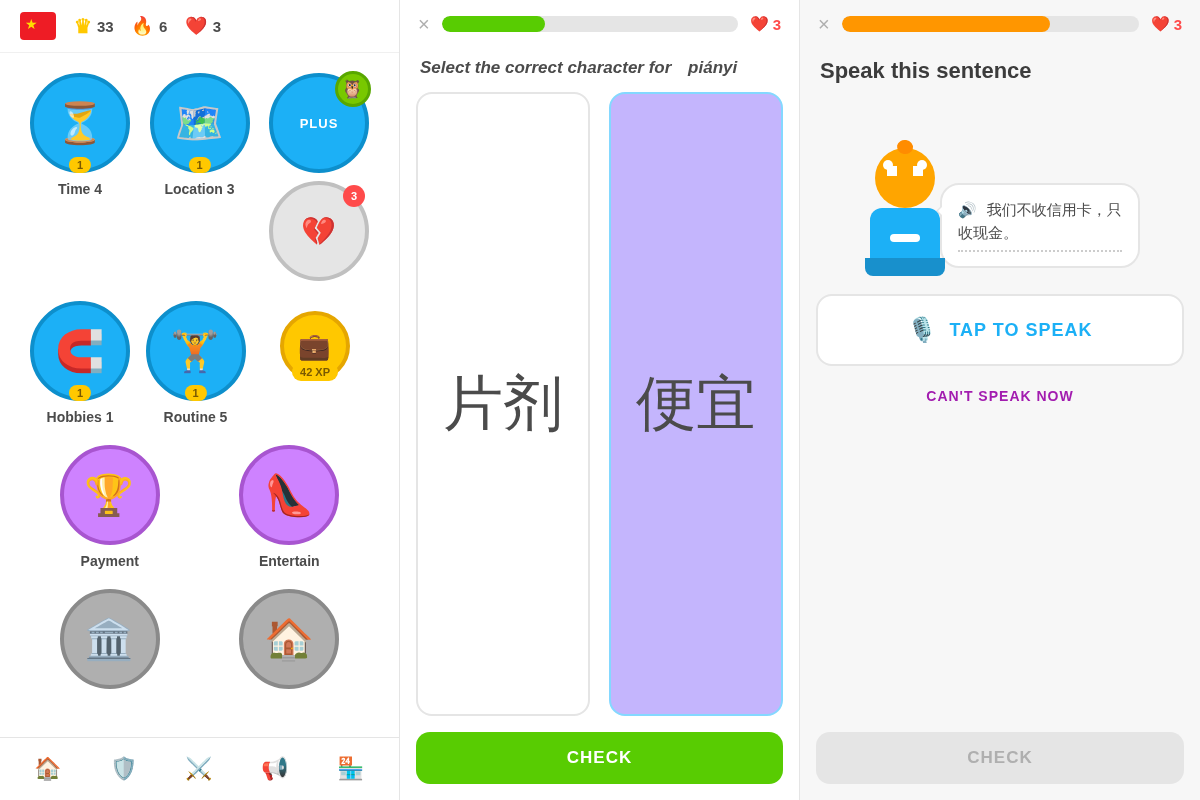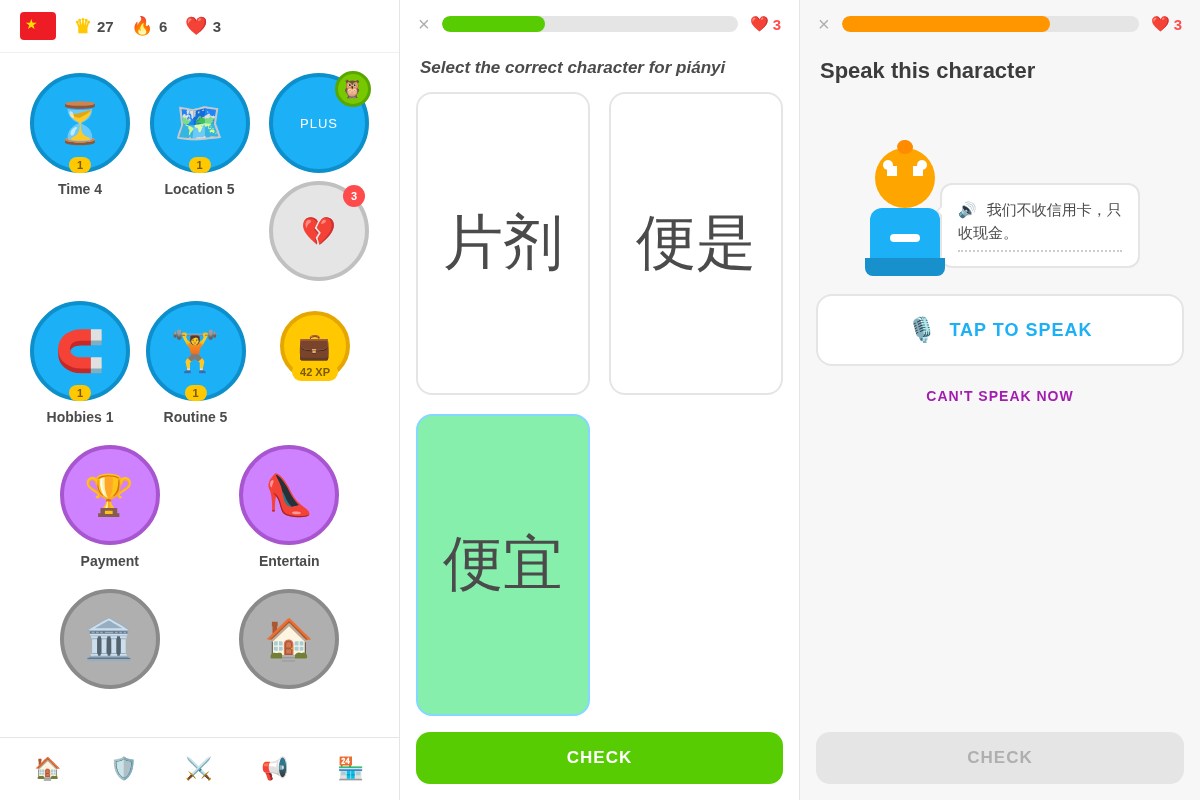--- a/index.html
+++ b/index.html
@@ -233,21 +233,21 @@
       display: flex;
       align-items: center;
       justify-content: center;
       font-size: 64px;
       font-weight: 400;
       color: #4b4b4b;
       cursor: pointer;
       transition: background 0.15s;
     }
     .char-card.selected {
-      background: #86efac;
+      background: #c4b5fd;
       border-color: #84D8FF;
     }
     .char-card .char-text { font-size: 60px; }
 
     .quiz-footer {
       padding: 16px;
     }
     .check-btn {
       width: 100%;
       padding: 16px;
@@ -340,21 +340,21 @@
       width: 80px;
       height: 18px;
       background: #1890CC;
       border-radius: 0 0 8px 8px;
       margin: 0 auto;
     }
 
     .speech-bubble {
       background: #fff;
       border: 2px solid #E5E5E5;
-      border-radius: 12px;
+      border-radius: 19px;
       padding: 14px 16px;
       max-width: 200px;
       font-size: 15px;
       color: #4b4b4b;
       position: relative;
       line-height: 1.5;
       margin-left: 10px;
     }
     .speech-bubble::before {
       content: '';
@@ -457,21 +457,21 @@
     }
   </style>
 </head>
 <body>
 
 <div id="panel-map">
   <div class="map-header">
     <div class="flag-icon"></div>
     <div class="stat-item">
       <span class="stat-crown">♛</span>
-      <span>27</span>
+      <span>33</span>
     </div>
     <div class="stat-item">
       <span class="stat-fire">🔥</span>
       <span>6</span>
     </div>
     <div class="stat-item">
       <span class="stat-heart">❤️</span>
       <span>3</span>
     </div>
   </div>
@@ -484,26 +484,26 @@
           <span class="lesson-circle-icon">⏳</span>
           <span class="lesson-badge gold">1</span>
         </div>
         <span class="lesson-label">Time 4</span>
       </div>
       <div class="lesson-item">
         <div class="lesson-circle blue">
           <span class="lesson-circle-icon">🗺️</span>
           <span class="lesson-badge gold">1</span>
         </div>
-        <span class="lesson-label">Location 5</span>
+        <span class="lesson-label">Location 3</span>
       </div>
 
       <div style="display:flex;flex-direction:column;gap:8px;align-items:center;">
         <div class="plus-circle">
-          <span style="color:#fff;font-weight:400;font-size:13px;letter-spacing:1px;">PLUS</span>
+          <span style="color:#fff;font-weight:700;font-size:13px;letter-spacing:1px;">PLUS</span>
           <div style="position:absolute;top:0;right:0;">
 
             <div style="width:36px;height:36px;background:#78C800;border-radius:50%;border:3px solid #58A700;position:absolute;top:-6px;right:-6px;display:flex;align-items:center;justify-content:center;font-size:18px;">🦉</div>
           </div>
         </div>
         <div class="heart-circle" style="position:relative;">
           <span style="font-size:28px;">💔</span>
           <div class="notif-badge">3</div>
         </div>
       </div>
@@ -589,29 +589,26 @@
       <div class="progress-bar-fill green" style="width:35%;"></div>
     </div>
     <div class="hearts-count">
       <span>❤️</span>
       <span>3</span>
     </div>
   </div>
 
   <div class="quiz-prompt">
     <span>Select the correct character for</span>
-    <span style="font-style:italic;">piányi</span>
+    <span style="font-style:italic;margin-left:12px;">piányi</span>
   </div>
 
   <div class="char-grid">
     <div class="char-card">
       <span class="char-text">片剂</span>
-    </div>
-    <div class="char-card">
-      <span class="char-text">便是</span>
     </div>
     <div class="char-card selected">
       <span class="char-text">便宜</span>
     </div>
   </div>
 
   <div class="quiz-footer">
     <button class="check-btn">CHECK</button>
   </div>
 </div>
@@ -622,21 +619,21 @@
     <div class="progress-bar-bg">
       <div class="progress-bar-fill orange" style="width:70%;"></div>
     </div>
     <div class="hearts-count">
       <span>❤️</span>
       <span>3</span>
     </div>
   </div>
 
   <div class="speak-title">
-    <span>Speak this character</span>
+    <span>Speak this sentence</span>
   </div>
 
   <div class="speak-illustration">
 
     <div class="character-figure">
       <div class="char-head">
 
         <div style="position:absolute;top:18px;left:12px;width:10px;height:10px;background:#fff;border-radius:50;"></div>
         <div style="position:absolute;top:18px;right:12px;width:10px;height:10px;background:#fff;border-radius:50;"></div>
 

